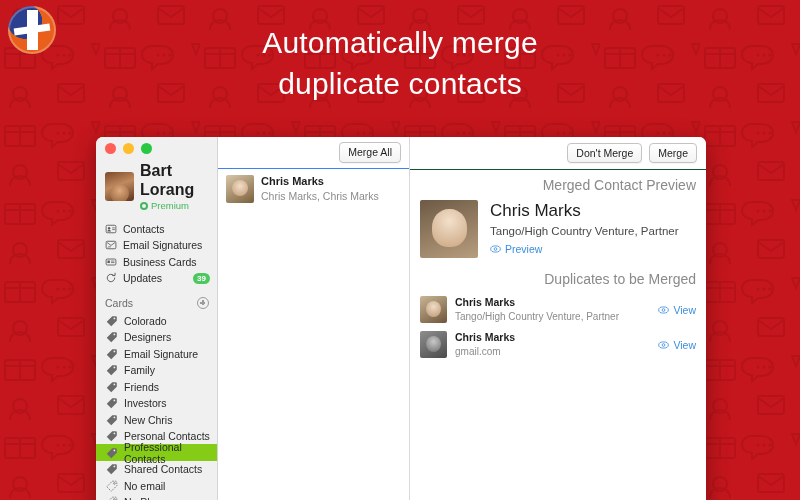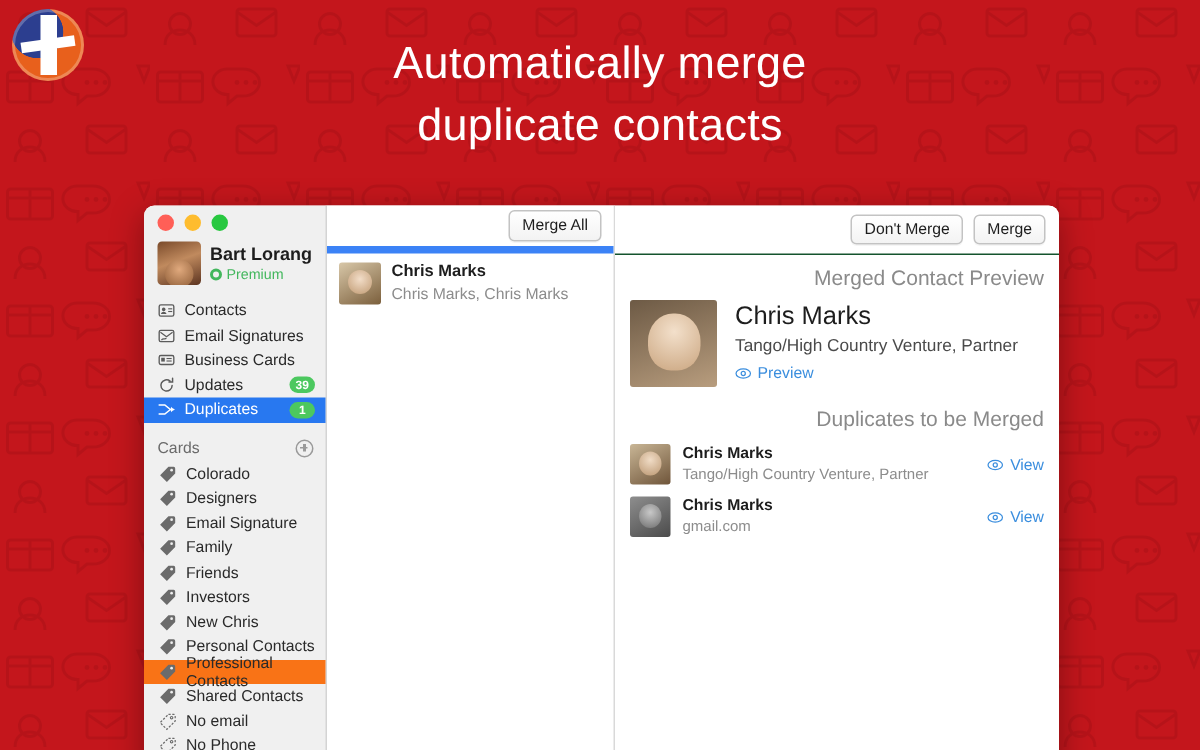--- a/index.html
+++ b/index.html
@@ -99,21 +99,21 @@
     width: 29px; height: 29px; border-radius: 3px;
     background: linear-gradient(160deg,#7a4a2a,#c08a5e 45%,#5c3420);
     flex: none; position: relative; overflow: hidden;
   }
   #account-avatar:after {
     content:""; position:absolute; left:5px; top:12px;
     width:19px; height:19px; border-radius:50%;
     background: radial-gradient(circle at 50% 35%, #e0a97d, #8b5a34);
   }
   #account-info { min-width: 0; }
-  #account-name { font-size: 12px; font-weight: 700; color: #1d1d1d; line-height: 1.2; }
+  #account-name { font-size: 16px; font-weight: 700; color: #1d1d1d; line-height: 1.2; }
   #account-plan {
     display: flex; align-items: center; gap: 3px;
     font-size: 9.5px; color: #43b75d; margin-top: 1px;
   }
   .plan-dot {
     width: 8px; height: 8px; border-radius: 50%;
     border: 2px solid #43b75d;
   }
 
   .nav-list { padding: 0 0 4px 0; }
@@ -146,32 +146,32 @@
     content:""; position:absolute; background:#9a9a9a;
   }
   .add-circle:before { left: 2px; top: 4px; width: 5px; height: 1.5px; }
   .add-circle:after  { left: 4px; top: 2px; width: 1.5px; height: 5px; }
 
   .tag-item {
     display: flex; align-items: center; gap: 6px;
     height: 16.5px; padding: 0 7px 0 10px;
     font-size: 10.5px; color: #2a2a2a;
   }
-  .tag-item.highlight { background: #f97316; }
+  .tag-item.highlight { background: #84cc16; }
 
   
   #list-panel {
     width: 192px; flex: none;
     border-right: 1px solid #d9d9d9;
     background: #fff; display: flex; flex-direction: column;
   }
   #list-toolbar {
     height: 32px; flex: none;
     display: flex; align-items: center; justify-content: flex-end;
-    padding: 0 8px; border-bottom: 5px solid #3b82f6;
+    padding: 0 8px; border-bottom: 1px solid #3b82f6;
     background: #fff;
   }
   .mac-btn {
     font-size: 10.5px; color: #1d1d1d;
     background: linear-gradient(#ffffff,#f3f3f3);
     border: 1px solid #c3c3c3; border-radius: 4px;
     padding: 3px 8px; line-height: 1.15;
     box-shadow: 0 1px 0 rgba(0,0,0,.04);
     cursor: default; white-space: nowrap;
   }
@@ -331,29 +331,20 @@
             <span class="label">Business Cards</span>
           </div>
           <div class="nav-item">
             <svg class="nav-icon" viewBox="0 0 16 16">
               <path d="M13 8a5 5 0 1 1-1.8-3.9" fill="none" stroke="#5b5b5b" stroke-width="1.3" stroke-linecap="round"></path>
               <path d="M13.4 1.6v3.2h-3.2" fill="none" stroke="#5b5b5b" stroke-width="1.3" stroke-linecap="round"></path>
             </svg>
             <span class="label">Updates</span>
             <span class="badge">39</span>
           </div>
-          <div class="nav-item selected">
-            <svg class="nav-icon" viewBox="0 0 16 16">
-              <path d="M1.5 4h5l5 4h3" fill="none" stroke="#ffffff" stroke-width="1.4" stroke-linecap="round"></path>
-              <path d="M1.5 12h5l5-4" fill="none" stroke="#ffffff" stroke-width="1.4" stroke-linecap="round"></path>
-              <path d="M12 5.6L14.6 8 12 10.4z" fill="#ffffff"></path>
-            </svg>
-            <span class="label">Duplicates</span>
-            <span class="badge">1</span>
-          </div>
         </div>
 
       <div class="section-head">
         <span>Cards</span>
         <span class="add-circle"></span>
       </div>
 
       <div id="tag-list">
           <div class="tag-item">
             <svg class="nav-icon" viewBox="0 0 16 16">

